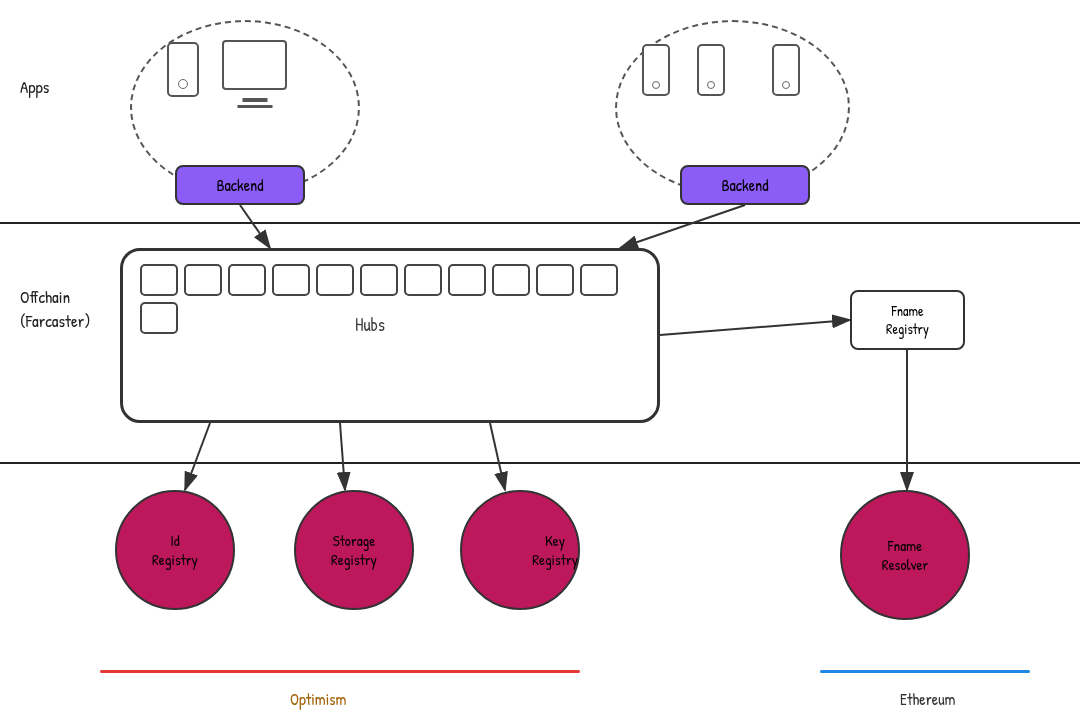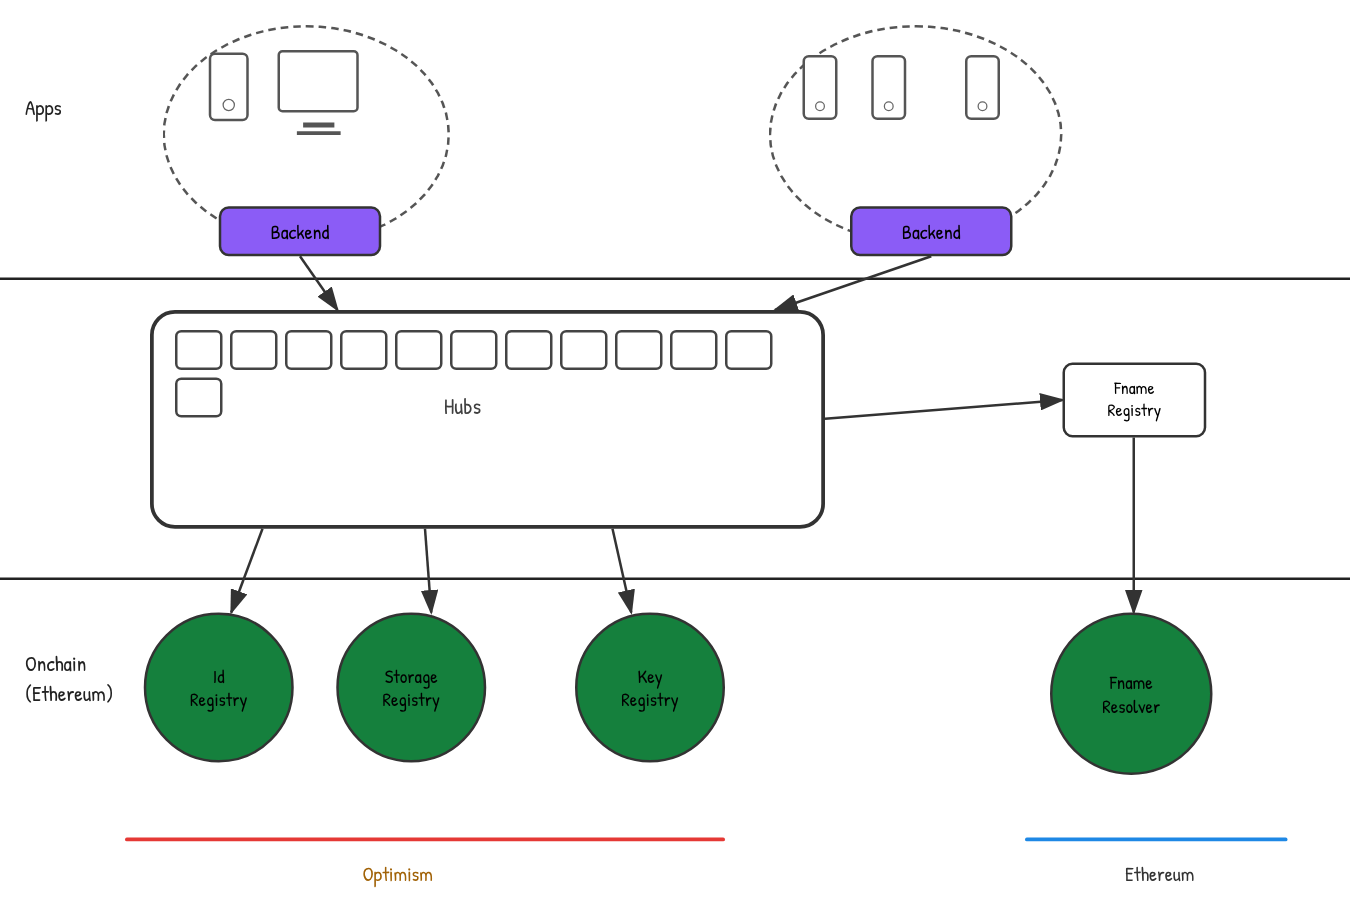--- a/index.html
+++ b/index.html
@@ -83,21 +83,21 @@
       background: #fff;
       display: inline-block;
       margin: 3px;
     }
 
     
     .circle-node {
       position: absolute;
       border: 2.5px solid #333;
       border-radius: 50%;
-      background: #15803d;
+      background: #be185d;
       display: flex;
       align-items: center;
       justify-content: center;
       text-align: center;
       font-size: 15px;
       font-family: 'Patrick Hand', cursive, 'Comic Sans MS', sans-serif;
       line-height: 1.3;
     }
 
     
@@ -154,23 +154,23 @@
       padding: 10px 14px 10px 14px;
       align-content: flex-start;
     }
   </style>
 </head>
 <body>
 
 <div class="diagram-container">
 
   <div class="layer-label" style="top: 75px;">Apps</div>
-  <div class="layer-label" style="top: 520px; line-height:1.4;">
-    <span>Onchain</span><br>
-    <span>(Ethereum)</span>
+  <div class="layer-label" style="top: 285px; line-height:1.4;">
+    <span>Offchain</span><br>
+    <span>(Farcaster)</span>
   </div>
 
   <div class="divider" style="top: 222px;"></div>
   <div class="divider" style="top: 462px;"></div>
 
   <div class="oval-dashed" style="left: 130px; top: 20px; width: 230px; height: 175px;">
 
     <div class="device" style="position:absolute; left:35px; top:20px; width:32px; height:55px; border-radius:5px;">
       <div style="position:absolute; bottom:6px; left:50%; transform:translateX(-50%); width:10px; height:10px; border-radius:50%; border:1.5px solid #666;"></div>
     </div>
@@ -215,24 +215,24 @@
   </div>
   <div class="hubs-label" style="left: 355px; top: 312px;">Hubs</div>
 
   <div class="fname-box" style="left: 850px; top: 290px; width: 115px; height: 60px;">
     <span>Fname<br>Registry</span>
   </div>
 
   <div class="circle-node" style="left: 115px; top: 490px; width: 120px; height: 120px;">
     <span>Id<br>Registry</span>
   </div>
-  <div class="circle-node" style="left: 269px; top: 490px; width: 120px; height: 120px;">
+  <div class="circle-node" style="left: 294px; top: 490px; width: 120px; height: 120px;">
     <span>Storage<br>Registry</span>
   </div>
-  <div class="circle-node" style="left: 460px; top: 490px; width: 120px; height: 120px;">
+  <div class="circle-node" style="left: 460px; top: 490px; width: 120px; height: 120px; justify-content: flex-end;">
     <span>Key<br>Registry</span>
   </div>
   <div class="circle-node" style="left: 840px; top: 490px; width: 130px; height: 130px;">
     <span>Fname<br>Resolver</span>
   </div>
 
   <div class="bottom-line-red" style="left: 100px; top: 670px; width: 480px;"></div>
   <div class="bottom-line-blue" style="left: 820px; top: 670px; width: 210px;"></div>
 
   <div style="position:absolute; left: 290px; top: 688px; font-size:16px; font-family: 'Patrick Hand', cursive, 'Comic Sans MS', sans-serif; color:#a16207;">Optimism</div>

